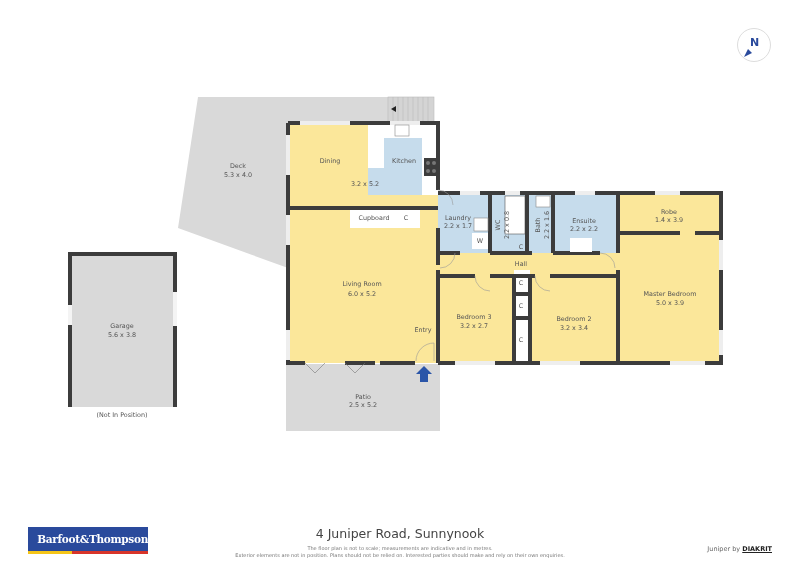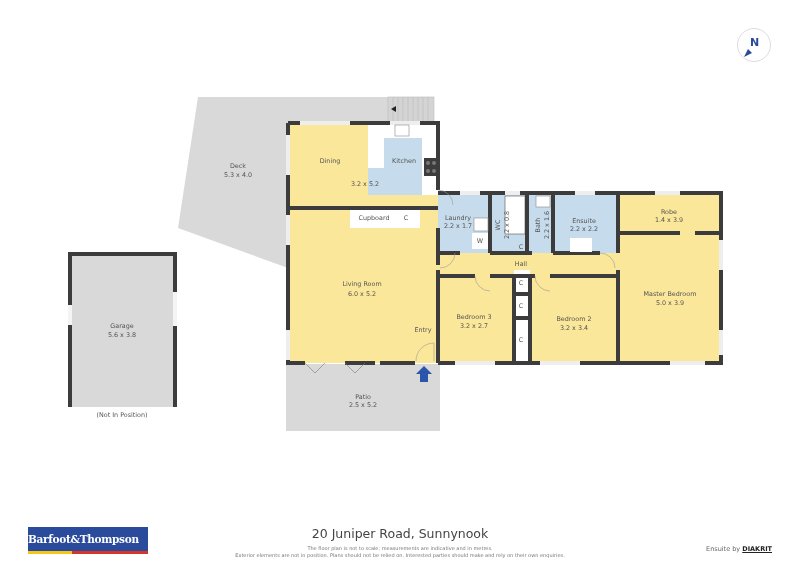--- a/index.html
+++ b/index.html
@@ -2,21 +2,21 @@
 <html><head>
 <meta charset="utf-8">
 <style>
   html, body { margin:0; padding:0; background:#ffffff; }
   body { width:800px; height:584px; position:relative; overflow:hidden; font-family:"Liberation Sans", sans-serif; }
   #plan { position:absolute; left:0; top:0; width:800px; height:584px; }
   .lbl { font-family:"DejaVu Sans", sans-serif; font-size:6.4px; fill:#555; text-anchor:middle; }
   .ttl { position:absolute; left:300px; top:526px; width:200px; text-align:center; font-family:"DejaVu Sans", sans-serif; font-size:12.5px; color:#444; }
   .disc { position:absolute; left:200px; width:400px; text-align:center; font-family:"DejaVu Sans", sans-serif; font-size:5px; color:#777; }
   .logo { position:absolute; left:28px; top:527px; width:120px; height:27px; background:#2a4a9c; }
-  .logo-text { position:absolute; left:0; right:0; top:6px; text-align:left; color:#fff; font-family:"DejaVu Serif", serif; font-weight:bold; font-size:10.5px; letter-spacing:-0.3px; }
+  .logo-text { position:absolute; left:0; right:0; top:6px; text-align:right; color:#fff; font-family:"DejaVu Serif", serif; font-weight:bold; font-size:10.5px; letter-spacing:-0.3px; }
   .logo-bar-y { position:absolute; left:0; bottom:0; width:44px; height:3px; background:#f5c518; }
   .logo-bar-r { position:absolute; left:44px; right:0; bottom:0; height:3px; background:#d8352a; }
   .produced { position:absolute; right:28px; top:545px; font-family:"DejaVu Sans", sans-serif; font-size:6.5px; color:#666; }
   .produced b { color:#222;text-decoration:underline; }
   .compass { position:absolute; left:737px; top:28px; width:34px; height:34px; border:1px solid #ddd; border-radius:50%; box-sizing:border-box; }
   .compass-n { position:absolute; left:12px; top:7px; font-family:"DejaVu Sans", sans-serif; font-weight:bold; font-size:11px; color:#2a4a9c; }
 </style>
 </head>
 <body>
 
@@ -172,20 +172,20 @@
       <polygon points="0,10 8,6 4,2" fill="#2a4a9c"></polygon>
     </svg>
 </div>
 
 <div class="logo">
   <div class="logo-text">Barfoot&amp;Thompson</div>
   <div class="logo-bar-y"></div>
   <div class="logo-bar-r"></div>
 </div>
 
-<div class="ttl">20 Juniper Road, Sunnynook</div>
+<div class="ttl">4 Juniper Road, Sunnynook</div>
 <div class="disc" style="top:545px">The floor plan is not to scale; measurements are indicative and in metres.</div>
 <div class="disc" style="top:552px">Exterior elements are not in position. Plans should not be relied on. Interested parties should make and rely on their own enquiries.</div>
 
 <div class="produced">
-  <span>Ensuite by</span>
+  <span>Juniper by</span>
   <b>DIAKRIT</b>
 </div>
 
 </body></html>

